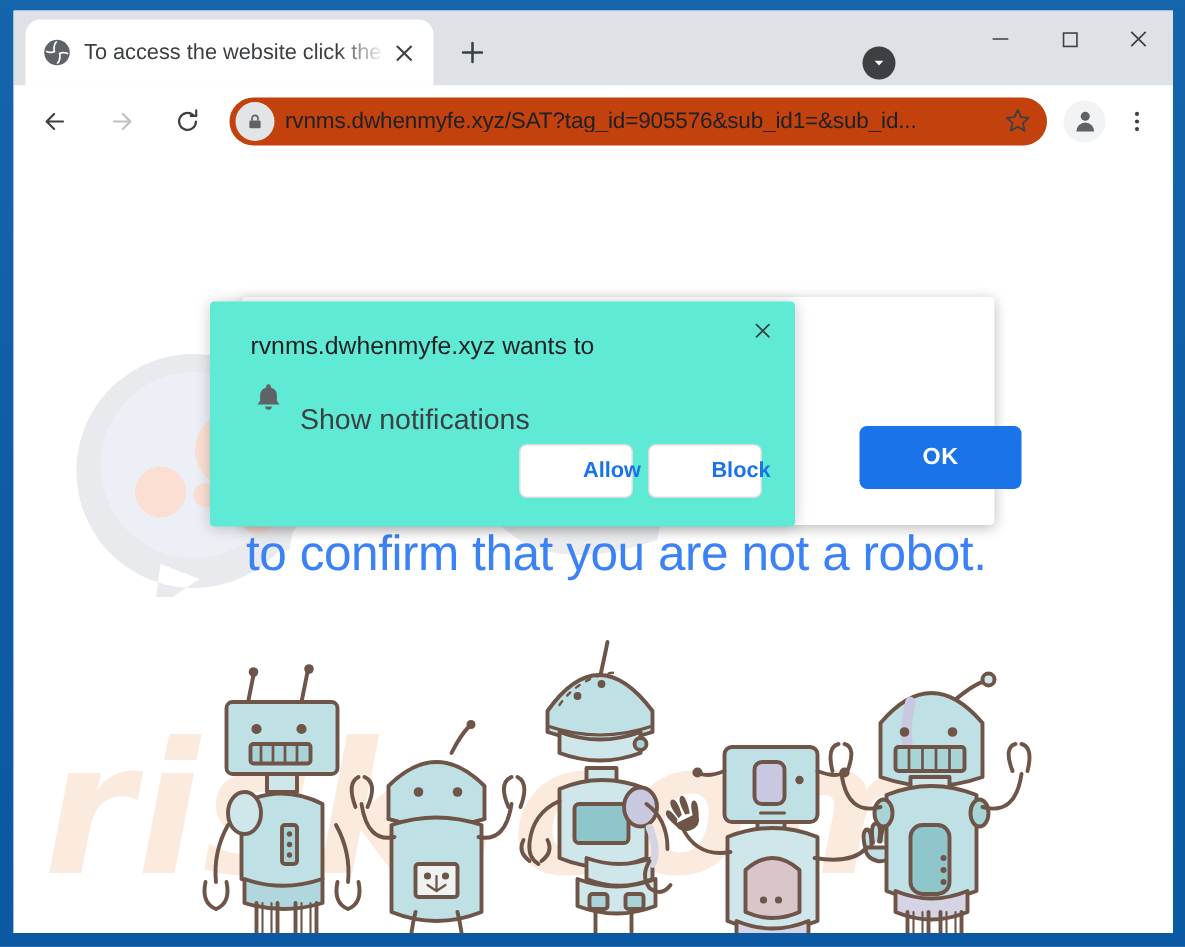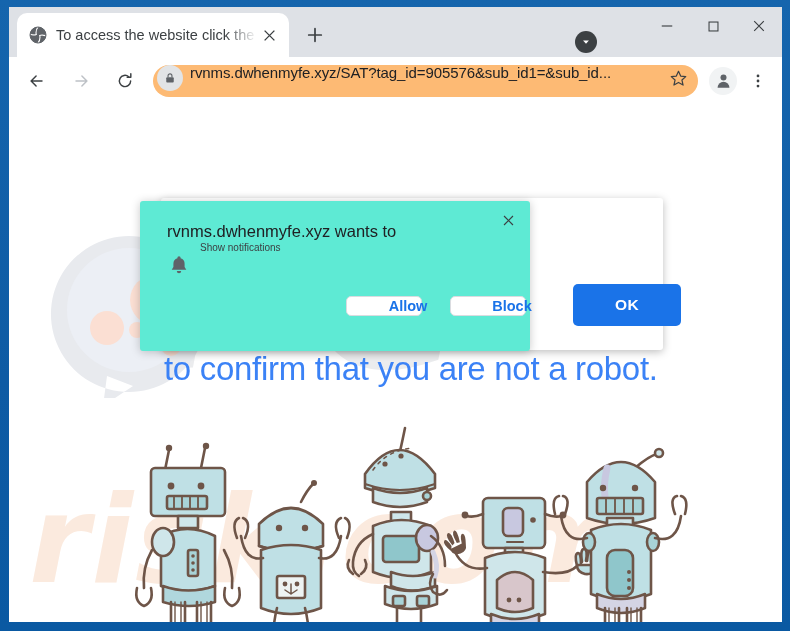--- a/index.html
+++ b/index.html
@@ -62,22 +62,22 @@
   
   #toolbar {
     position: relative; height: 47px; width: 100%;
     background: #ffffff; display: flex; align-items: center; padding: 0 6px;
   }
   .nav-btn {
     width: 34px; height: 34px; margin: 0 5px;
     display: flex; align-items: center; justify-content: center;
   }
   #omnibox {
-    flex: 1; height: 32px; background: #fdba74; border-radius: 16px;
-    display: flex; padding: 0 6px 0 4px;
+    flex: 1; height: 32px; background: #c2410c; border-radius: 16px;
+    display: flex; align-items: center; padding: 0 6px 0 4px;
     margin: 0 4px 0 6px; min-width: 0;
   }
   #lock-chip {
     width: 26px; height: 26px; border-radius: 50%; background: #e2e4e6;
     display: flex; align-items: center; justify-content: center;
     flex: 0 0 26px; margin-right: 7px;
   }
   #url-text {
     flex: 1; font-size: 15px; color: #202124; white-space: nowrap;
     overflow: hidden; line-height: 1; letter-spacing: -0.1px;
@@ -144,31 +144,31 @@
   #notif-close {
     position: absolute; right: 9px; top: 6px; width: 26px; height: 26px;
     display: flex; align-items: center; justify-content: center; color: #3c4043;
   }
   #notif-title {
     position: absolute; left: 27px; top: 21px; font-size: 16.5px;
     color: #202124; white-space: nowrap;
   }
   #notif-bell { position: absolute; left: 28px; top: 53px; width: 22px; height: 22px; }
   #notif-permission {
-    position: absolute; left: 60px; top: 41px; font-size: 10px; color: #3c4043;
+    position: absolute; left: 60px; top: 69px; font-size: 19px; color: #3c4043;
   }
   .dlg-btn {
-    position: absolute; top: 95px; height: 20px;
+    position: absolute; top: 95px; height: 36px;
     background: #ffffff; border: 1px solid #dadce0; border-radius: 5px;
     color: #1a73e8; font-size: 14.5px; font-weight: bold;
     font-family: "Liberation Sans", sans-serif;
     display: flex; align-items: center; justify-content: center; padding-left: 48px;
   }
   #allow-button { left: 206px; width: 76px; }
-  #block-button { left: 292px; width: 76px; margin-left: 18px; }
+  #block-button { left: 292px; width: 76px; }
 </style>
 </head>
 <body>
 
 <div id="window-border">
   <div id="browser-window">
 
     <div id="tabstrip">
 
       <div id="tab">

